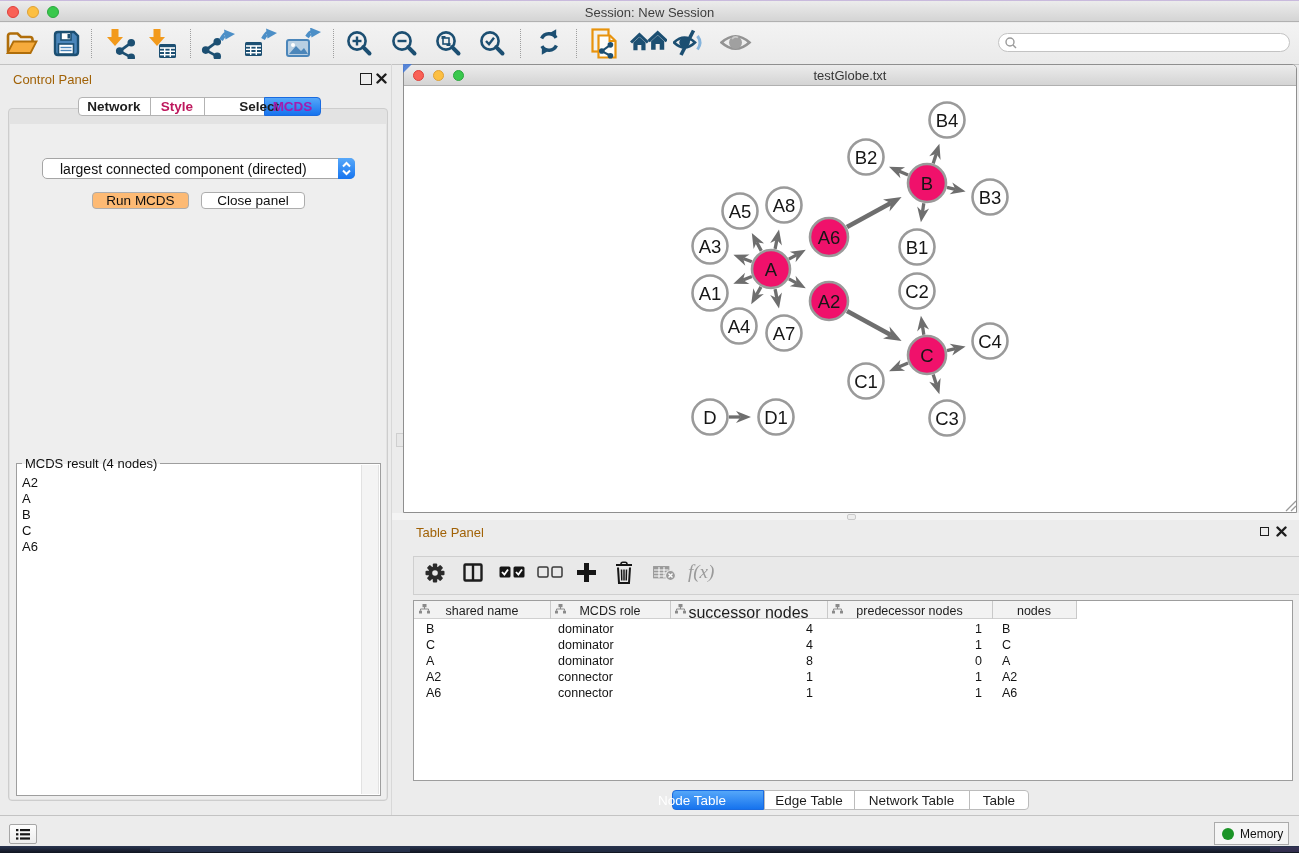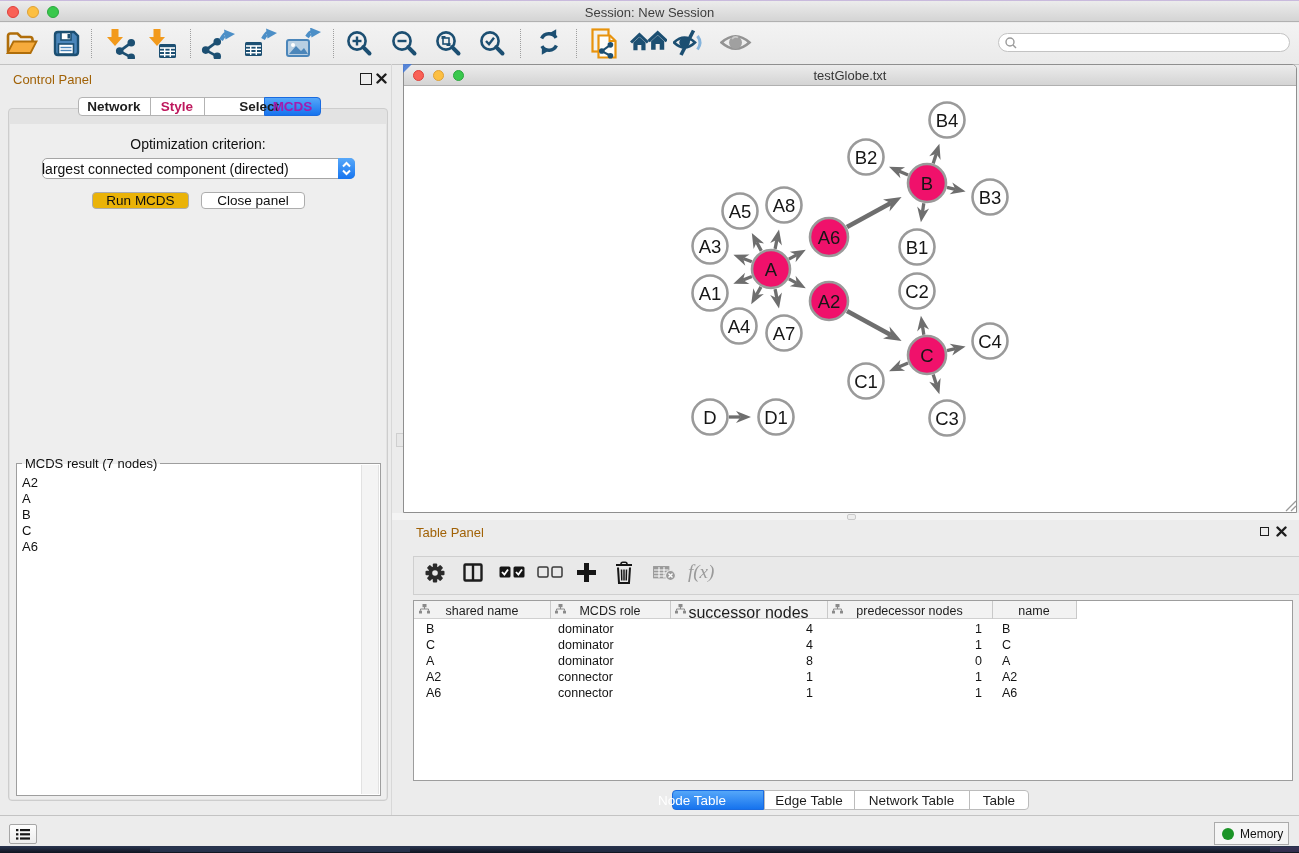--- a/index.html
+++ b/index.html
@@ -153,32 +153,31 @@
 <div class="abs" style="left:10px;top:60px;width:376px;height:675px;background:#eeeeee"></div>
 <div class="abs" style="left:78px;top:33px;width:243px;height:19px;background:#fff;border:1px solid #b3b3b3;border-radius:4px;box-sizing:border-box"></div>
 <div class="abs" style="left:150px;top:33px;width:1px;height:19px;background:#b3b3b3"></div>
 <div class="abs" style="left:204px;top:33px;width:1px;height:19px;background:#b3b3b3"></div>
 <div class="abs" style="left:264px;top:33px;width:1px;height:19px;background:#b3b3b3"></div>
 <div class="abs" style="left:264px;top:33px;width:57px;height:19px;background:linear-gradient(#55a7f9,#1673ee);border:1px solid #1a6be0;border-radius:0 4px 4px 0;box-sizing:border-box"></div>
 <div class="abs" style="left:69px;top:35px;width:90px;text-align:center;font-size:13.5px;font-weight:bold;color:#1d1d1d">Network</div>
 <div class="abs" style="left:132px;top:35px;width:90px;text-align:center;font-size:13.5px;font-weight:bold;color:#be185d">Style</div>
 <div class="abs" style="left:189px;top:35px;width:90px;text-align:right;font-size:13.5px;font-weight:bold;color:#1d1d1d">Select</div>
 <div class="abs" style="left:247.5px;top:35px;width:90px;text-align:center;font-size:13.5px;font-weight:bold;color:#a21caf">MCDS</div>
-<div class="abs" style="left:0;top:72px;width:396px;text-align:center;font-size:14px;color:#101010">Optimization criterion:</div>
 <div class="abs" style="left:42px;top:94px;width:313px;height:21px;background:#fff;border:1px solid #a5a5a5;border-radius:5px;box-sizing:border-box"></div>
-<div class="abs" style="left:42px;top:97px;font-size:14px;color:#101010">largest connected component (directed)</div>
+<div class="abs" style="left:60px;top:97px;font-size:14px;color:#101010">largest connected component (directed)</div>
 <div class="abs" style="left:338px;top:94px;width:17px;height:21px;background:linear-gradient(#58a9fa,#1674ef);border-radius:0 5px 5px 0;box-sizing:border-box"></div>
 <svg class="abs" style="left:340px;top:97px" width="13" height="15" viewBox="0 0 13 15">
       <path d="M3 5.5 L6.5 2 L10 5.5" fill="none" stroke="#fff" stroke-width="2"></path>
       <path d="M3 9.5 L6.5 13 L10 9.5" fill="none" stroke="#fff" stroke-width="2"></path>
     </svg>
-<div class="abs" style="left:92px;top:128px;width:97px;height:17px;background:#eab308;border:1px solid #adadad;border-radius:4px;box-sizing:border-box;text-align:center;font-size:13.5px;color:#101010;line-height:16px">Run MCDS</div>
+<div class="abs" style="left:92px;top:128px;width:97px;height:17px;background:#fdba74;border:1px solid #adadad;border-radius:4px;box-sizing:border-box;text-align:center;font-size:13.5px;color:#101010;line-height:16px">Run MCDS</div>
 <div class="abs" style="left:201px;top:128px;width:104px;height:17px;background:#fff;border:1px solid #adadad;border-radius:4px;box-sizing:border-box;text-align:center;font-size:13.5px;color:#101010;line-height:16px">Close panel</div>
 <div class="abs" style="left:16px;top:399px;width:365px;height:333px;background:#fff;border:1px solid #9e9e9e;box-sizing:border-box"></div>
-<div class="abs" style="left:22px;top:392px;padding:0 3px;font-size:13px;color:#101010;background:linear-gradient(#eeeeee 52%,#ffffff 52%)">MCDS result (7 nodes)</div>
+<div class="abs" style="left:22px;top:392px;padding:0 3px;font-size:13px;color:#101010;background:linear-gradient(#eeeeee 52%,#ffffff 52%)">MCDS result (4 nodes)</div>
 <div class="abs" style="left:361px;top:401px;width:16px;height:329px;background:#f4f4f4;border-left:1px solid #e2e2e2;border-right:1px solid #e2e2e2"></div>
 <div class="abs" style="left:22px;top:411px;font-size:13px;color:#101010">A2</div>
 <div class="abs" style="left:22px;top:427px;font-size:13px;color:#101010">A</div>
 <div class="abs" style="left:22px;top:443px;font-size:13px;color:#101010">B</div>
 <div class="abs" style="left:22px;top:459px;font-size:13px;color:#101010">C</div>
 <div class="abs" style="left:22px;top:475px;font-size:13px;color:#101010">A6</div>
 </div>
 <div class="abs" style="left:391px;top:64px;width:1px;height:751px;background:#d8d8d8"></div>
 <div class="abs" style="left:396px;top:433px;width:6px;height:12px;background:#e7e7e7;border:1px solid #cfcfcf"></div>
 <div class="abs" style="left:403px;top:64px;width:894px;height:449px;background:#fff;border:1px solid #8f8f8f;border-radius:5px 5px 0 0;box-sizing:border-box"></div>
@@ -344,21 +343,21 @@
 <div class="abs" style="left:414px;top:601px;width:662px;height:18px;background:#f2f2f2;border-bottom:1px solid #d0d0d0;box-sizing:border-box"></div>
 <div class="abs" style="left:550px;top:601px;width:1px;height:18px;background:#c9c9c9"></div>
 <div class="abs" style="left:414px;top:604px;width:136px;text-align:center;font-size:12.5px;color:#1d1d1d">shared name</div>
 <div class="abs" style="left:670px;top:601px;width:1px;height:18px;background:#c9c9c9"></div>
 <div class="abs" style="left:550px;top:604px;width:120px;text-align:center;font-size:12.5px;color:#1d1d1d">MCDS role</div>
 <div class="abs" style="left:827px;top:601px;width:1px;height:18px;background:#c9c9c9"></div>
 <div class="abs" style="left:670px;top:604px;width:157px;text-align:center;font-size:16px;color:#1d1d1d">successor nodes</div>
 <div class="abs" style="left:992px;top:601px;width:1px;height:18px;background:#c9c9c9"></div>
 <div class="abs" style="left:827px;top:604px;width:165px;text-align:center;font-size:12.5px;color:#1d1d1d">predecessor nodes</div>
 <div class="abs" style="left:1076px;top:601px;width:1px;height:18px;background:#c9c9c9"></div>
-<div class="abs" style="left:992px;top:604px;width:84px;text-align:center;font-size:12.5px;color:#1d1d1d">name</div>
+<div class="abs" style="left:992px;top:604px;width:84px;text-align:center;font-size:12.5px;color:#1d1d1d">nodes</div>
 <svg class="abs" style="left:419px;top:604px" width="12" height="11" viewBox="0 0 12 11">
     <g transform="translate(0,0)" fill="#8a8a8a" stroke="#8a8a8a">
       <rect x="3.5" y="0" width="4" height="3.2" stroke="none"></rect>
       <line x1="5.5" y1="3" x2="5.5" y2="5" stroke-width="1"></line>
       <line x1="1.5" y1="5" x2="9.5" y2="5" stroke-width="1"></line>
       <line x1="1.5" y1="5" x2="1.5" y2="6.7" stroke-width="1"></line>
       <line x1="9.5" y1="5" x2="9.5" y2="6.7" stroke-width="1"></line>
       <rect x="0" y="6.7" width="3" height="2.8" stroke="none"></rect>
       <rect x="8" y="6.7" width="3" height="2.8" stroke="none"></rect>
     </g>

